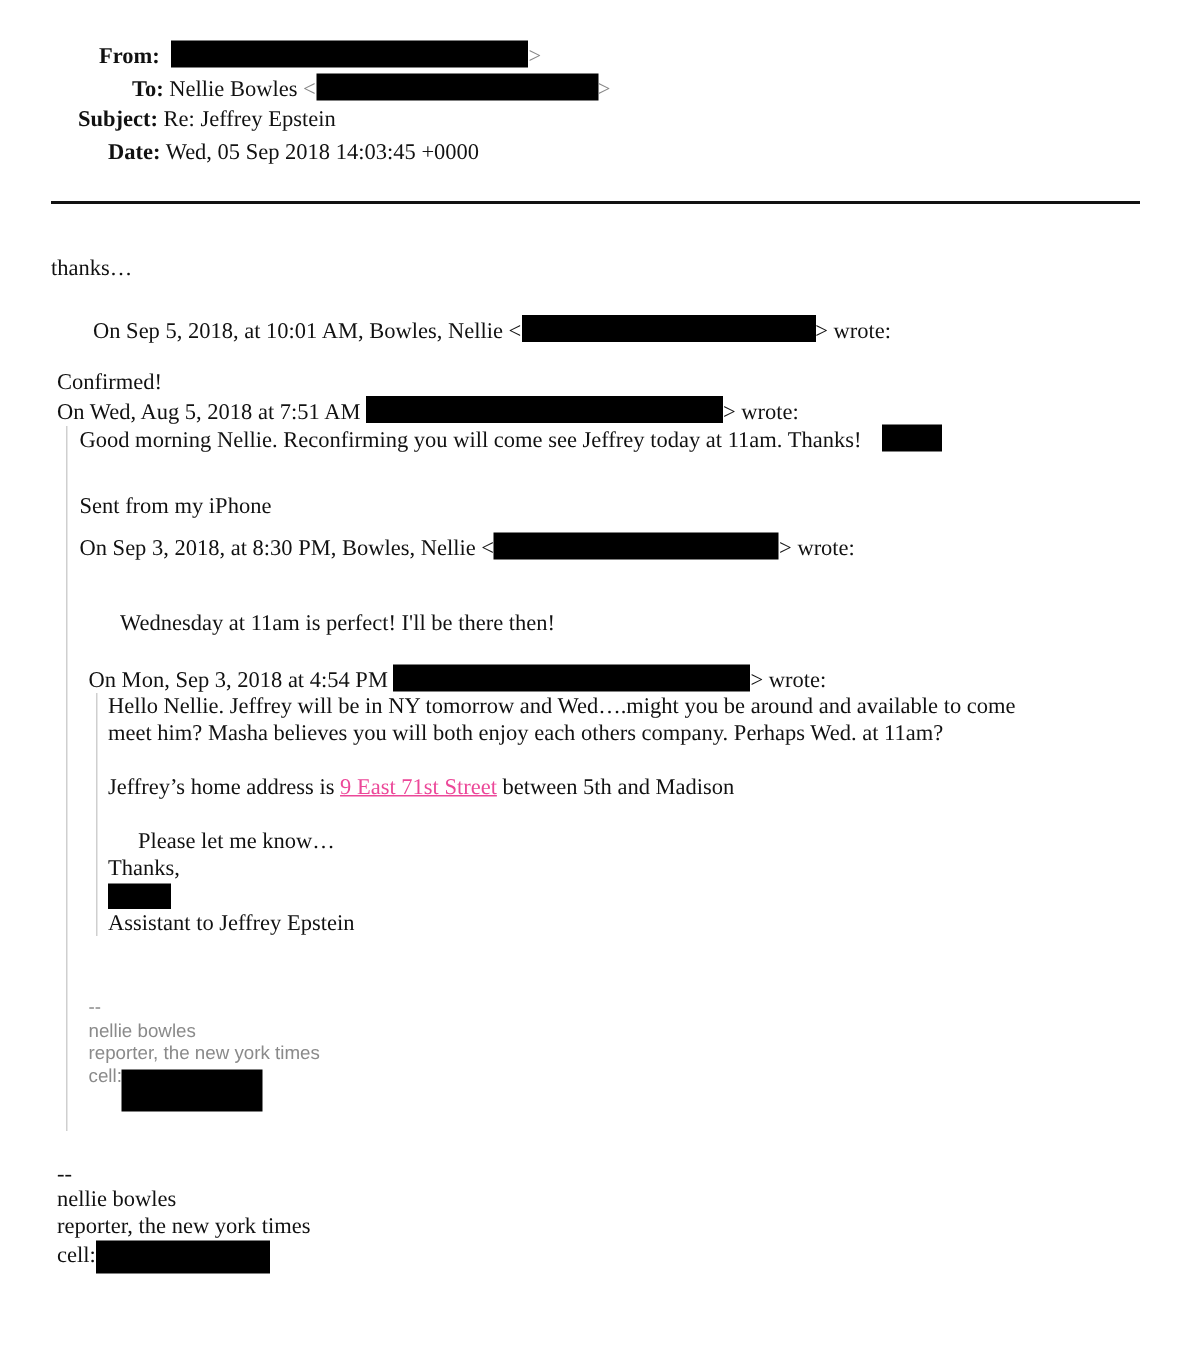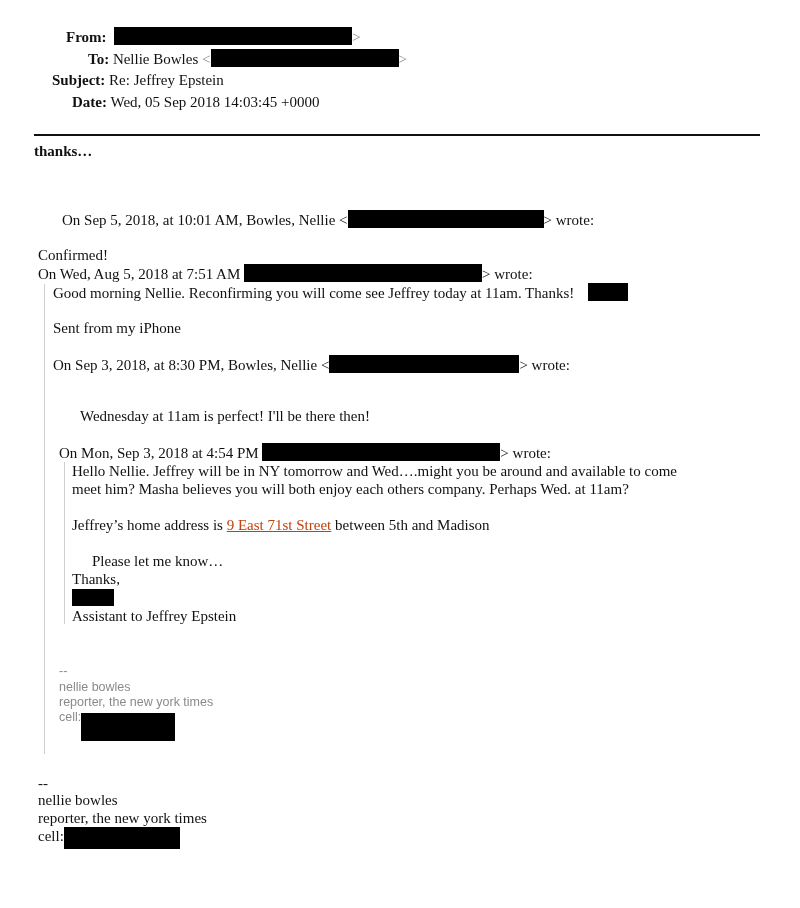--- a/index.html
+++ b/index.html
@@ -9,21 +9,21 @@
     color: #111111; font-size: 15px;
   }
   .abs { position: absolute; white-space: nowrap; line-height: 18px; }
   .redact { display: inline-block; background: #000; vertical-align: -3px; }
   .hdr-label { font-weight: bold; display: inline-block; text-align: right; }
   .gt { color: #888; }
   .lt { color: #888; }
   .rule { position: absolute; left: 34px; top: 134px; width: 726px; height: 2px; background: #111; }
   .quote-bar { position: absolute; width: 1px; background: #cfcfcf; }
   .sig-gray { font-family: "Liberation Sans", "DejaVu Sans", sans-serif; color: #8a8a8a; font-size: 12.5px; line-height: 15px; }
-  a.link { color: #c2410c; text-decoration: underline; }
+  a.link { color: #ec4899; text-decoration: underline; }
 </style>
 </head>
 <body>
 
 <div class="abs" style="left:66px; top:27px;">
   <span class="hdr-label">From:</span>
   <span class="redact" style="width:238px; height:18px; margin-left:4px;"></span><span class="gt">&gt;</span>
 </div>
 <div class="abs" style="left:88px; top:49px;">
   <span class="hdr-label">To:</span>
@@ -34,37 +34,37 @@
   <span class="hdr-label">Subject:</span>
   <span>Re: Jeffrey Epstein</span>
 </div>
 <div class="abs" style="left:72px; top:93px;">
   <span class="hdr-label">Date:</span>
   <span>Wed, 05 Sep 2018 14:03:45 +0000</span>
 </div>
 
 <div class="rule"></div>
 
-<div class="abs" style="left:34px; top:142px;font-weight:bold;">thanks…</div>
+<div class="abs" style="left:34px; top:170px;">thanks…</div>
 
 <div class="abs" style="left:38px; top:210px;margin-left:24px;">
   <span>On Sep 5, 2018, at 10:01 AM, Bowles, Nellie &lt;</span><span class="redact" style="width:196px; height:18px;"></span><span>&gt; wrote:</span>
 </div>
 <div class="abs" style="left:38px; top:246px;">Confirmed!</div>
 
 <div class="abs" style="left:38px; top:264px;">
   <span>On Wed, Aug 5, 2018 at 7:51 AM</span>
   <span class="redact" style="width:238px; height:18px;"></span><span>&gt; wrote:</span>
 </div>
 <div class="quote-bar" style="left:44px; top:284px; height:470px;"></div>
 <div class="abs" style="left:53px; top:283px;">
   <span>Good morning Nellie. Reconfirming you will come see Jeffrey today at 11am. Thanks!</span>
   <span class="redact" style="width:40px; height:18px; margin-left:10px;"></span>
 </div>
-<div class="abs" style="left:53px; top:319px;">Sent from my iPhone</div>
+<div class="abs" style="left:53px; top:329px;">Sent from my iPhone</div>
 
 <div class="abs" style="left:53px; top:355px;">
   <span>On Sep 3, 2018, at 8:30 PM, Bowles, Nellie &lt;</span><span class="redact" style="width:190px; height:18px;"></span><span>&gt; wrote:</span>
 </div>
 <div class="abs" style="left:59px; top:407px;margin-left:21px;">Wednesday at 11am is perfect! I'll be there then!</div>
 
 <div class="abs" style="left:59px; top:443px;">
   <span>On Mon, Sep 3, 2018 at 4:54 PM</span>
   <span class="redact" style="width:238px; height:18px;"></span><span>&gt; wrote:</span>
 </div>

